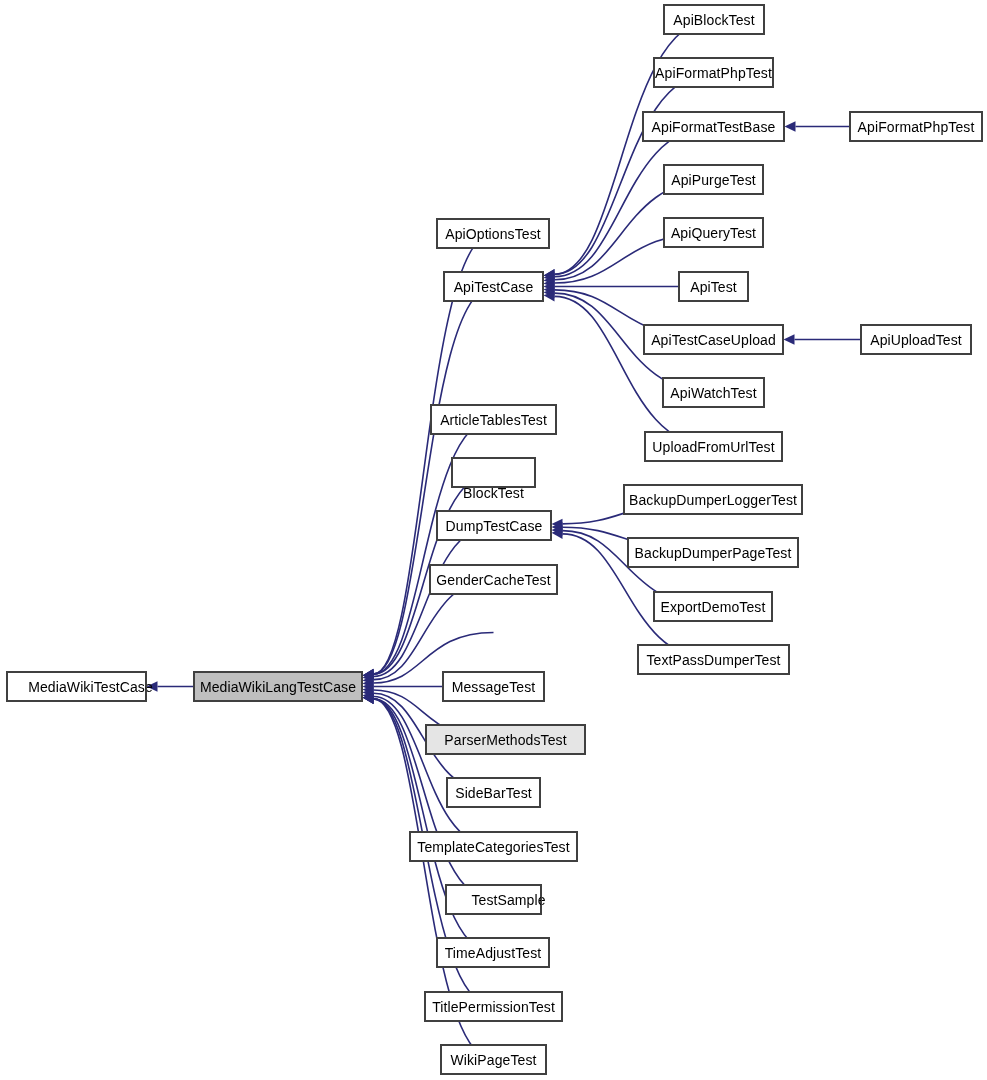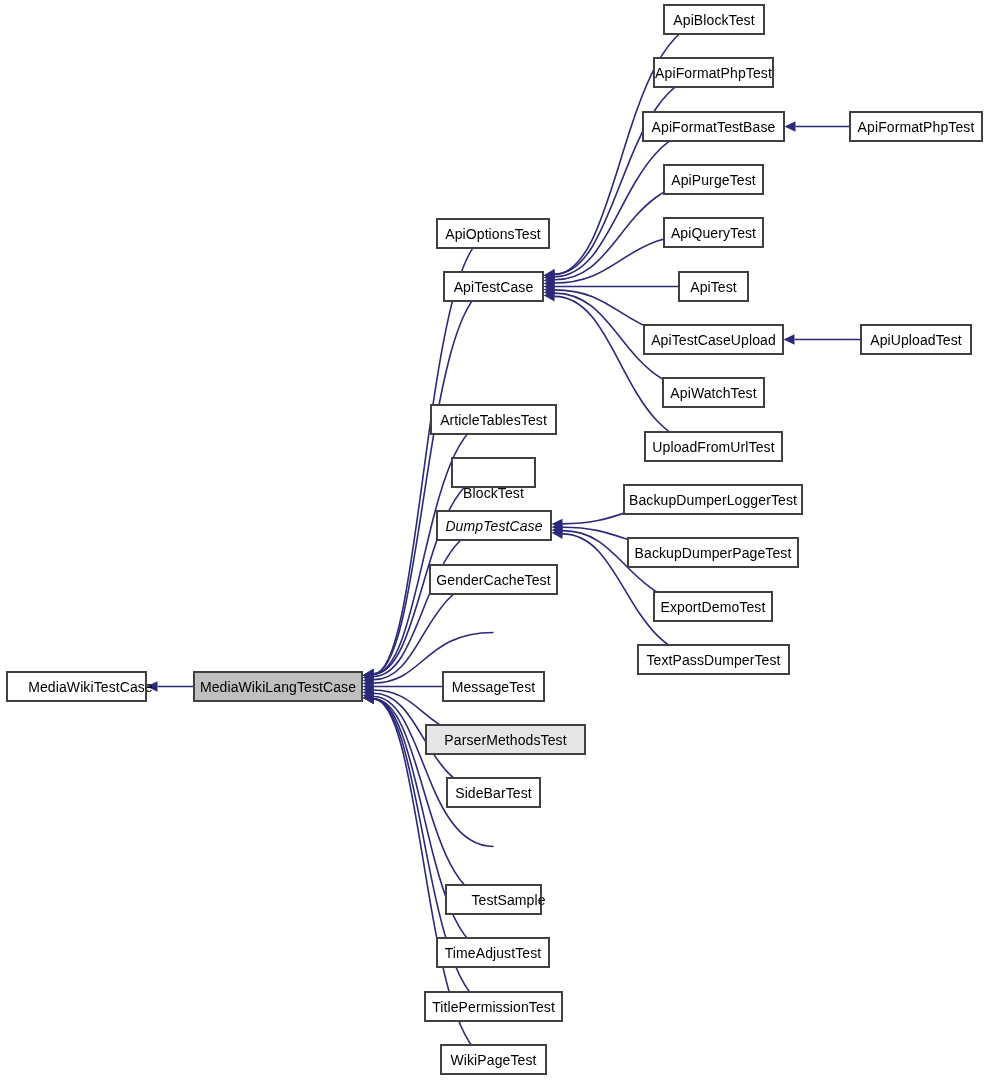--- a/index.html
+++ b/index.html
@@ -124,34 +124,37 @@
     </div>
     <div class="node" style="left: 444px; top: 272px; width: 99px; border-color: rgb(64, 64, 64); outline-color: rgb(64, 64, 64); background: rgb(255, 255, 255);">
       <span class="label" style="color: rgb(0, 0, 0);">ApiTestCase</span>
     </div>
     <div class="node" style="left: 431px; top: 405px; width: 125px; border-color: rgb(64, 64, 64); outline-color: rgb(64, 64, 64); background: rgb(255, 255, 255);">
       <span class="label" style="color: rgb(0, 0, 0);">ArticleTablesTest</span>
     </div>
     <div class="node" style="left: 452px; top: 458px; width: 83px; border-color: rgb(64, 64, 64); outline-color: rgb(64, 64, 64); background: rgb(255, 255, 255);">
       <span class="label" style="color: rgb(0, 0, 0); margin-top: 40px;">BlockTest</span>
     </div>
-    <div class="node" style="left: 437px; top: 511px; width: 114px; border-color: rgb(64, 64, 64); outline-color: rgb(64, 64, 64); background: rgb(255, 255, 255); font-style: italic;">
+    <div class="node" style="left: 437px; top: 511px; width: 114px; border-color: rgb(64, 64, 64); outline-color: rgb(64, 64, 64); background: rgb(255, 255, 255);">
       <span class="label" style="color: rgb(0, 0, 0);">DumpTestCase</span>
     </div>
     <div class="node" style="left: 430px; top: 565px; width: 127px; border-color: rgb(64, 64, 64); outline-color: rgb(64, 64, 64); background: rgb(255, 255, 255);">
       <span class="label" style="color: rgb(0, 0, 0);">GenderCacheTest</span>
     </div>
     <div class="node" style="left: 443px; top: 672px; width: 101px; border-color: rgb(64, 64, 64); outline-color: rgb(64, 64, 64); background: rgb(255, 255, 255);">
       <span class="label" style="color: rgb(0, 0, 0);">MessageTest</span>
     </div>
     <div class="node" style="left: 426px; top: 725px; width: 159px; border-color: rgb(64, 64, 64); outline-color: rgb(64, 64, 64); background: #e5e5e5;">
       <span class="label" style="color: rgb(0, 0, 0);">ParserMethodsTest</span>
     </div>
     <div class="node" style="left: 447px; top: 778px; width: 93px; border-color: rgb(64, 64, 64); outline-color: rgb(64, 64, 64); background: rgb(255, 255, 255);">
       <span class="label" style="color: rgb(0, 0, 0);">SideBarTest</span>
+    </div>
+    <div class="node" style="left: 410px; top: 832px; width: 167px; border-color: rgb(64, 64, 64); outline-color: rgb(64, 64, 64); background: rgb(255, 255, 255);">
+      <span class="label" style="color: rgb(0, 0, 0);">TemplateCategoriesTest</span>
     </div>
     <div class="node" style="left: 446px; top: 885px; width: 95px; border-color: rgb(64, 64, 64); outline-color: rgb(64, 64, 64); background: rgb(255, 255, 255);">
       <span class="label" style="color: rgb(0, 0, 0); margin-left: 30px;">TestSample</span>
     </div>
     <div class="node" style="left: 437px; top: 938px; width: 112px; border-color: rgb(64, 64, 64); outline-color: rgb(64, 64, 64); background: rgb(255, 255, 255);">
       <span class="label" style="color: rgb(0, 0, 0);">TimeAdjustTest</span>
     </div>
     <div class="node" style="left: 425px; top: 992px; width: 137px; border-color: rgb(64, 64, 64); outline-color: rgb(64, 64, 64); background: rgb(255, 255, 255);">
       <span class="label" style="color: rgb(0, 0, 0);">TitlePermissionTest</span>
     </div>

